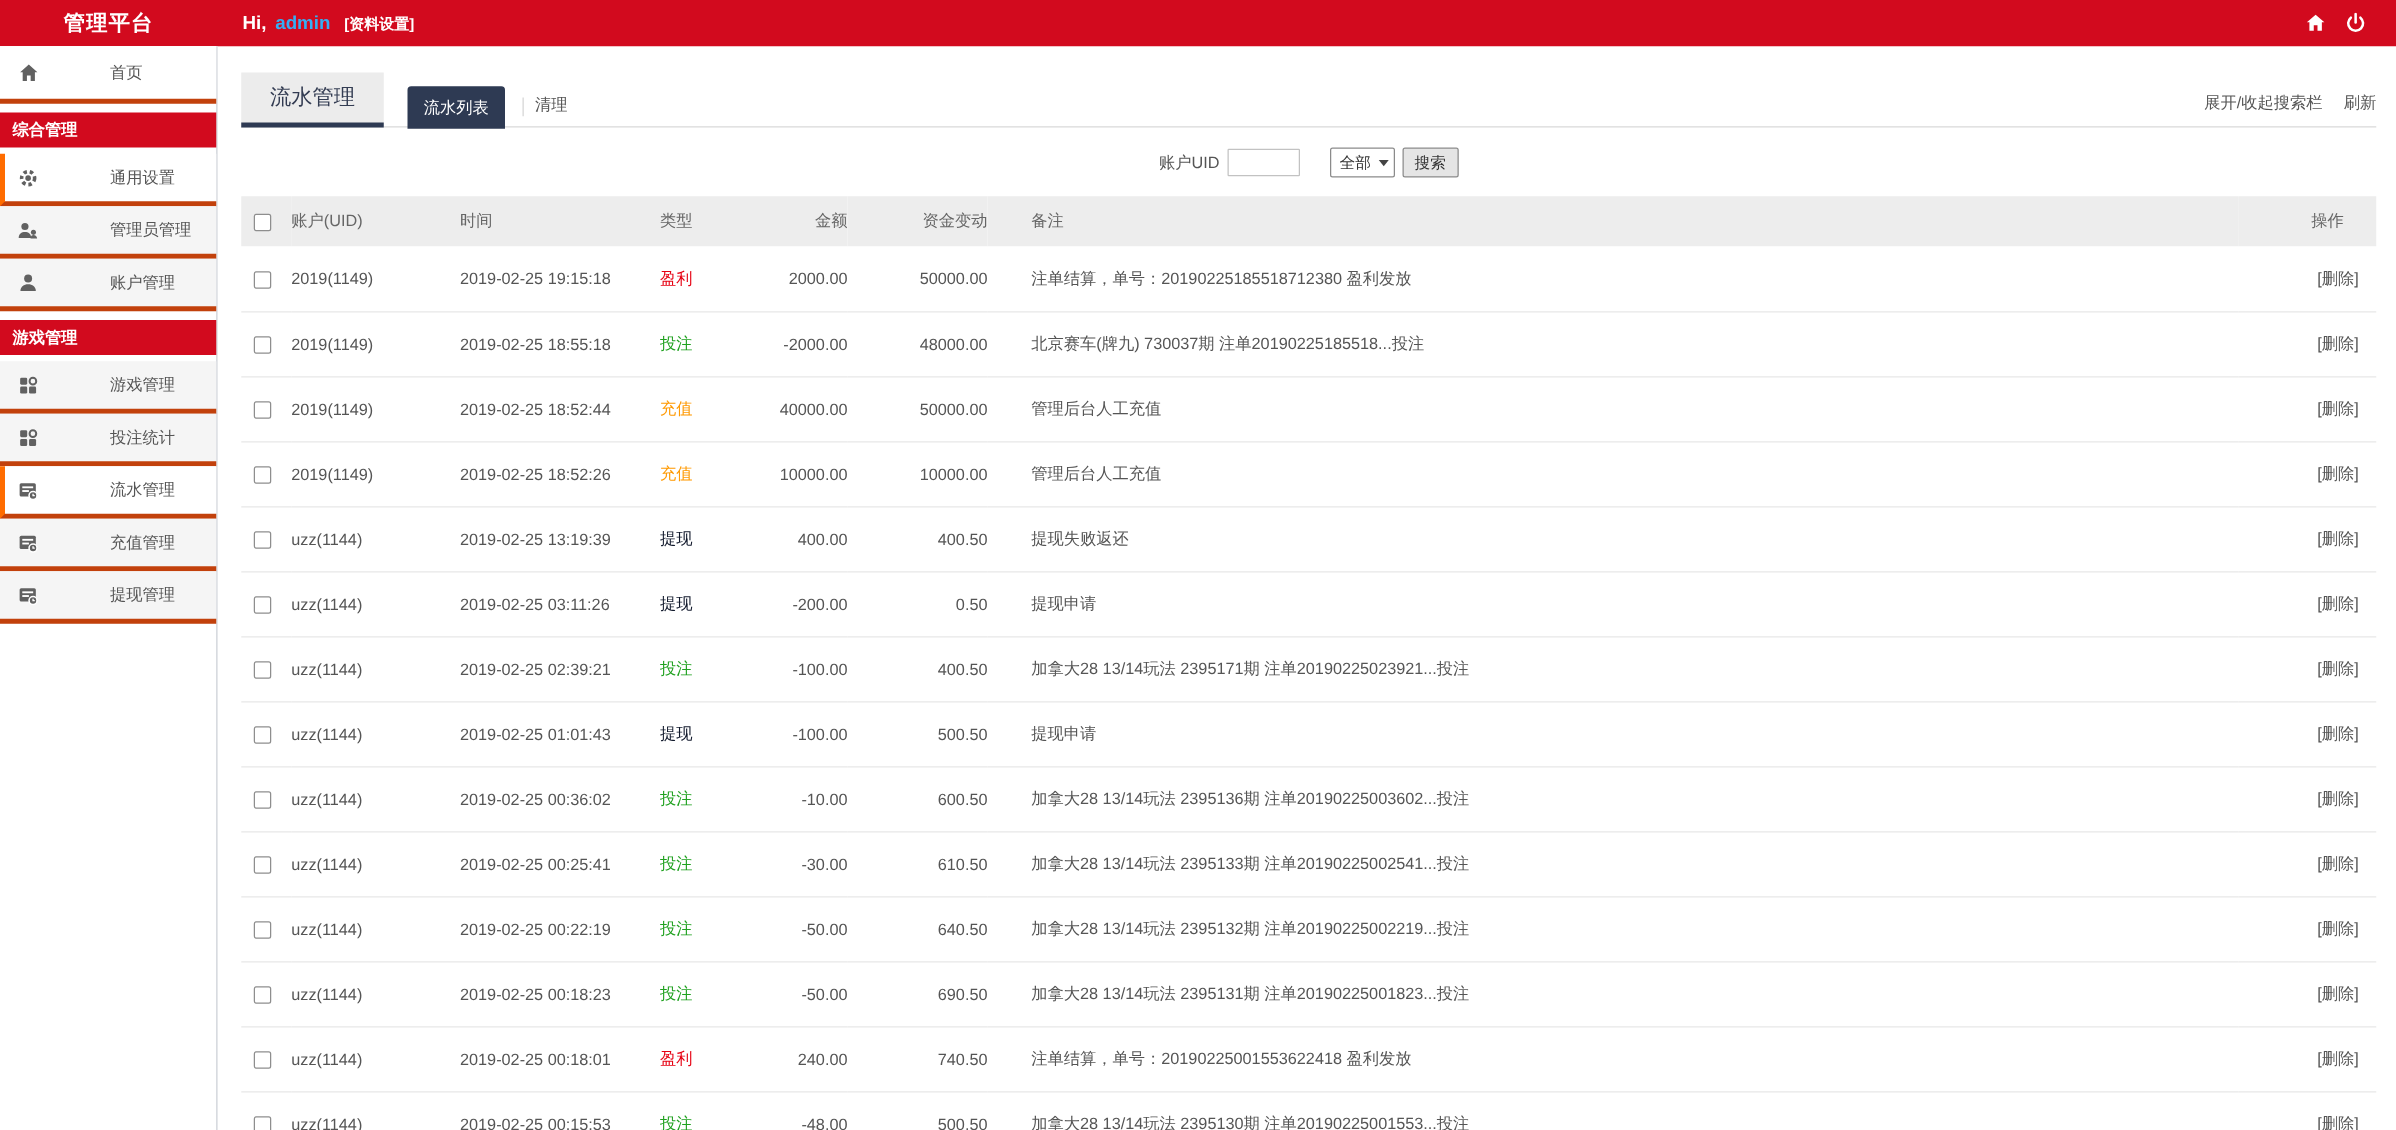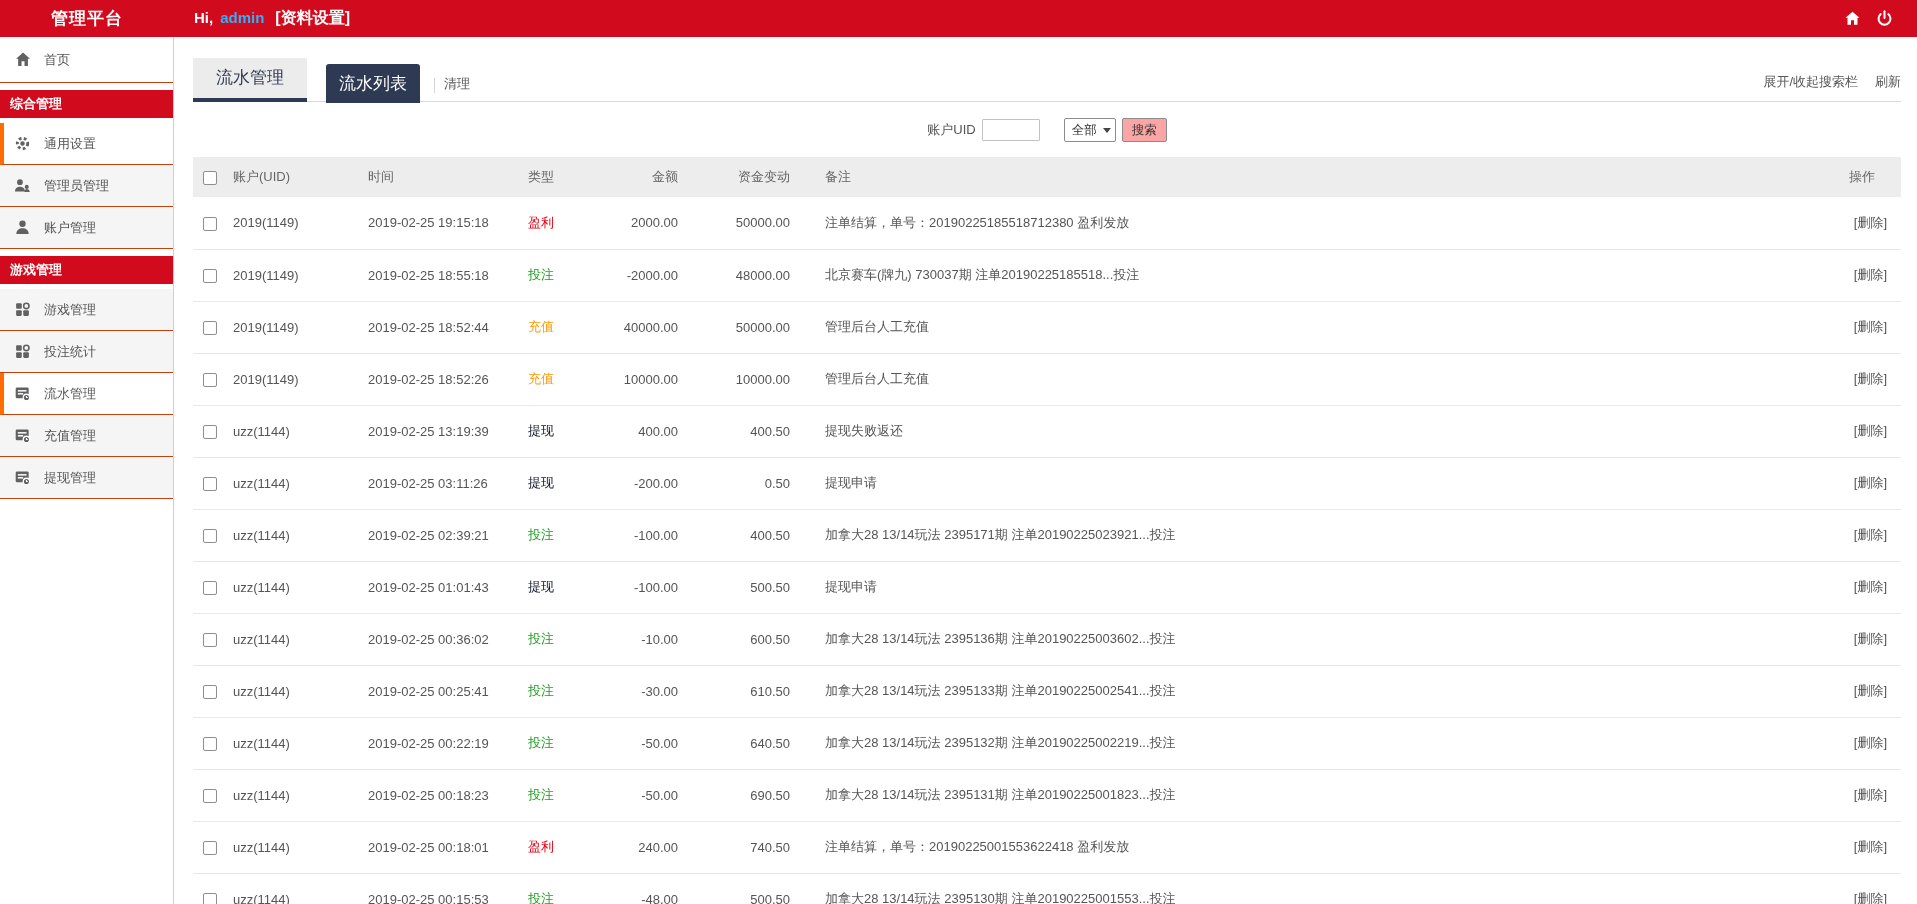--- a/index.html
+++ b/index.html
@@ -4,63 +4,63 @@
 <style>
   * { box-sizing: border-box; margin: 0; padding: 0; }
   html, body { width: 1917px; height: 904px; overflow: hidden; }
   body { font-family: "Liberation Sans", "DejaVu Sans", sans-serif; background: #fff; color: #555; }
 
   
   .topbar { height: 37px; background: #d20a1e; display: flex; align-items: center; color: #fff; }
   .brand { width: 174px; text-align: center; font-size: 17px; font-weight: bold; letter-spacing: 1px; }
   .greeting { margin-left: 20px; font-size: 15px; font-weight: bold; display: flex; align-items: baseline; }
   .greeting .name { color: #35aef4; margin-left: 7px; }
-  .greeting .profile { font-size: 16px; margin-left: 11px; font-weight: bold; cursor: pointer; }
+  .greeting .profile { font-size: 12px; margin-left: 11px; font-weight: bold; cursor: pointer; }
   .topbar-icons { margin-left: auto; display: flex; align-items: center; gap: 15px; padding-right: 24px; }
   .topbar-icons .tico { width: 17px; height: 17px; cursor: pointer; display: block; }
 
   
   .wrap { display: flex; height: 867px; }
   .sidebar { width: 174px; flex: none; border-right: 1px solid #ccd0d6; background: #fff; }
   .main { flex: 1; padding: 0 16px 0 19px; overflow: hidden; }
 
   
   .side-item { height: 42px; display: flex; align-items: center; background: #f5f5f5;
-               border-bottom: 1px solid #c2410c; cursor: pointer; }
+               border-bottom: 4px solid #c2410c; cursor: pointer; gap: 44px; }
   .side-item .ic { width: 17px; height: 17px; margin: 0 13px 0 14px; flex: none; }
   .side-item .lbl { font-size: 13px; color: #555; }
   .side-item.home { height: 46px; background: #fff; }
   .side-item.active { background: #fff; border-left: 4px solid #ff6c00; }
   .side-item.active .ic { margin-left: 10px; }
   .side-section { height: 28px; line-height: 28px; margin: 7px 0 5px; background: #d20a1e;
                   color: #fff; font-size: 13px; font-weight: bold; padding-left: 10px; }
 
   
   .tabs-row { display: flex; align-items: flex-end; border-bottom: 1px solid #d9d9d9; margin-top: 21px; }
   .page-title { background: #ececec; color: #333c52; font-size: 17px; padding: 8px 23px 9px;
                 border-bottom: 4px solid #2e3a53; margin-bottom: -1px; }
-  .tab-active { background: #2e3a53; color: #fff; font-size: 17px; padding: 8px 13px;
+  .tab-active { background: #2e3a53; color: #fff; font-size: 13px; padding: 8px 13px;
                 border-radius: 3px 3px 0 0; margin-left: 19px; margin-bottom: -2px; cursor: pointer; }
   .tab-sep { width: 1px; height: 15px; background: #d5d5d5; margin: 0 0 8px 14px; }
   .tab-plain { font-size: 13px; color: #555; padding: 8px 9px; margin-bottom: 0; cursor: pointer; }
   .top-links { margin-left: auto; display: flex; gap: 17px; font-size: 13px; color: #555; padding-bottom: 10px; }
   .top-links span { cursor: pointer; }
 
   
   .search-row { margin-top: 16px; display: flex; align-items: center; font-size: 13px; color: #555; height: 24px; justify-content: center; }
   .search-row .fld-label { margin-right: 6px; }
   .uid-input { width: 58px; height: 22px; border: 1px solid #c2c2c2; border-radius: 1px; padding: 0 4px;
                font-size: 12px; color: #333; outline: none; }
   .sel-wrap { position: relative; margin-left: 24px; display: inline-block; }
   .sel-wrap select { appearance: none; -webkit-appearance: none; height: 24px; padding: 0 18px 0 7px;
                      border: 1px solid #8b8b8b; border-radius: 2px; background: #fff; font-size: 12.5px;
                      color: #333; cursor: pointer; font-family: Liberation Serif, serif; }
   .sel-wrap .caret { position: absolute; right: 5px; top: 10px; width: 0; height: 0; pointer-events: none;
                      border-left: 4px solid transparent; border-right: 4px solid transparent; border-top: 5px solid #444; }
-  .search-btn { margin-left: 6px; height: 24px; padding: 0 9px; background: #fca5a5; border: 1px solid #8b8b8b;
+  .search-btn { margin-left: 6px; height: 24px; padding: 0 9px; background: #e5e5e5; border: 1px solid #8b8b8b;
                 border-radius: 2px; font-size: 12.5px; color: #333; cursor: pointer; font-family: inherit; }
 
   
   table { width: 100%; border-collapse: collapse; table-layout: fixed; margin-top: 15px; }
   thead th { background: #ededed; height: 40px; font-weight: normal; font-size: 13px; color: #666; text-align: left; }
   tbody td { height: 52px; border-bottom: 1px solid #e8e8e8; font-size: 13px; color: #555; }
   .c-check { padding-left: 10px; }
   th.num, td.num { text-align: right; }
   th.op-h { text-align: right; padding-right: 26px; }
   td.op { text-align: right; padding-right: 14px; }

